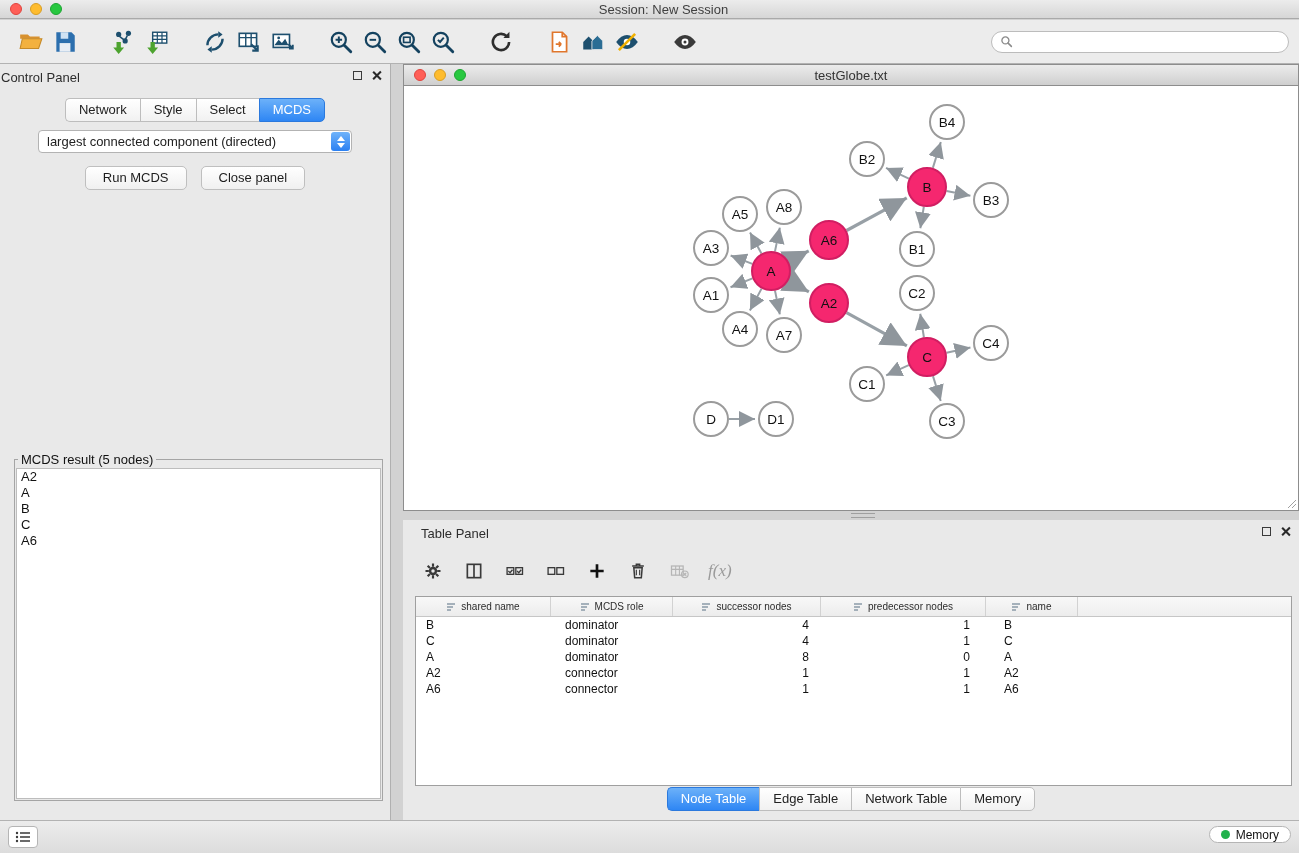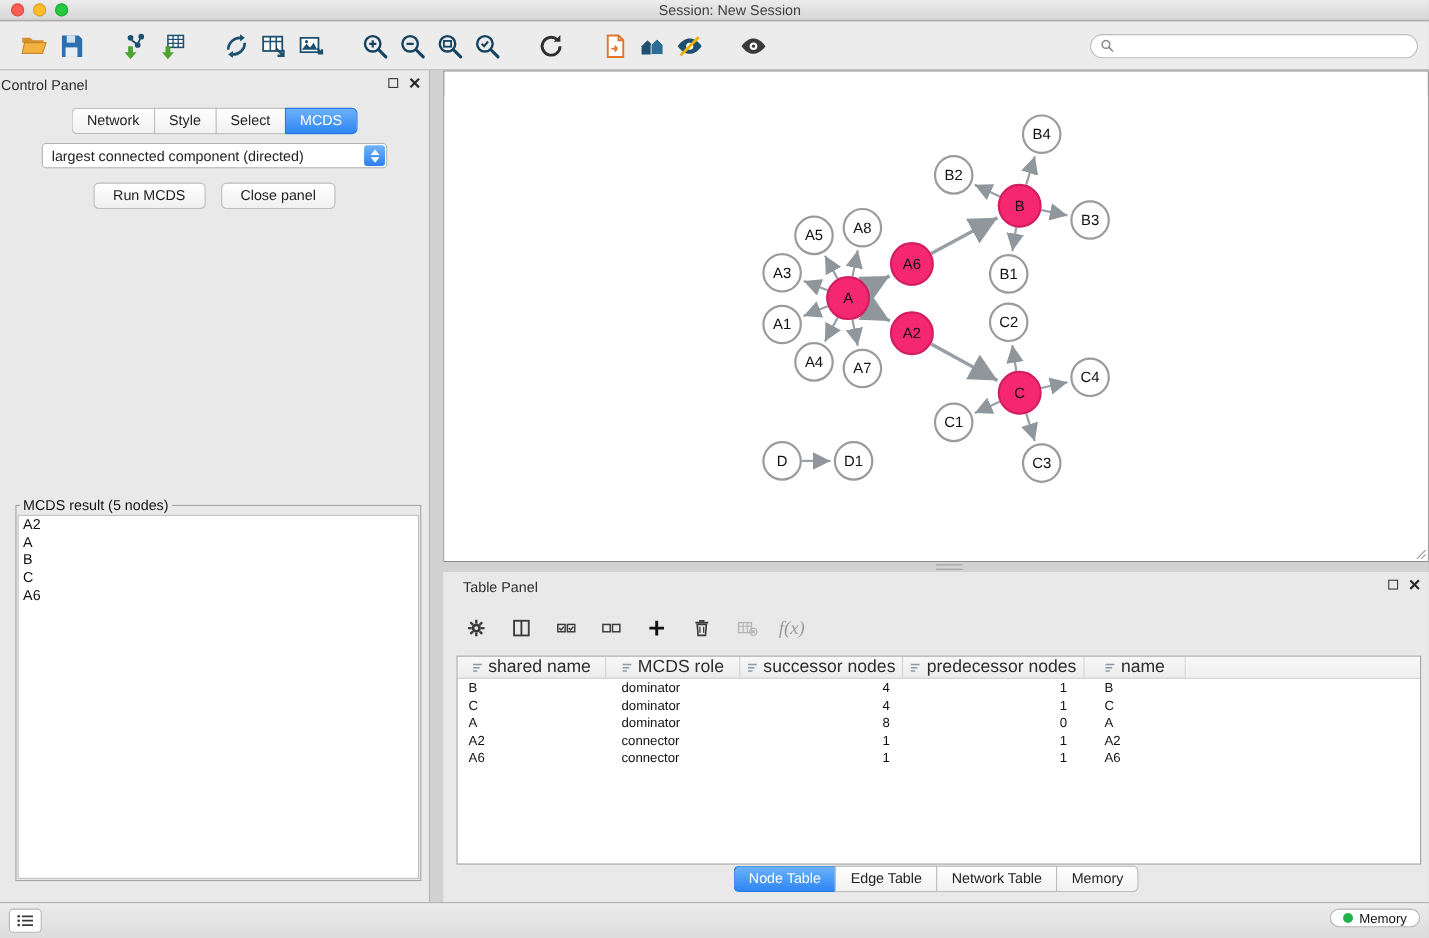--- a/index.html
+++ b/index.html
@@ -90,21 +90,21 @@
   .tp-toolbar { display:flex; align-items:center; gap:17px; padding-left:18px; margin-top:8px; height:34px; }
   .tpi { width:24px; height:24px; border:none; background:transparent; display:flex; align-items:center;
          justify-content:center; cursor:pointer; padding:0; }
   .tpi svg { width:20px; height:20px; }
   .fx { font-family:"Liberation Serif", serif; font-style:italic; font-size:17px; color:#9a9a9a;text-align:right; }
 
   .data-table { position:absolute; left:12px; right:7px; top:76px; height:190px; background:#fff;
                 border:1px solid #9f9f9f; overflow:hidden; }
   .thead { display:flex; height:20px; background:linear-gradient(#f8f8f8,#ececec);
            border-bottom:1px solid #c6c6c6; }
-  .hcell { display:flex; align-items:center; justify-content:center; gap:5px; font-size:16px;
+  .hcell { display:flex; align-items:center; justify-content:center; gap:5px; font-size:10px;
            color:#2c2c2c; border-right:1px solid #d2d2d2; cursor:pointer; }
   .hfill { flex:1; background:linear-gradient(#f8f8f8,#efefef); }
   .c0 { width:135px; } .c1 { width:122px; } .c2 { width:148px; } .c3 { width:165px; } .c4 { width:92px; }
   .trow { display:flex; height:16px; }
   .tcell { font-size:12px; line-height:16px; color:#111; }
   .tcell.c0 { padding-left:10px; } .tcell.c1 { padding-left:14px; }
   .tcell.c2 { text-align:right; padding-right:12px; } .tcell.c3 { text-align:right; padding-right:16px; }
   .tcell.c4 { padding-left:18px; }
 
   .tp-tabs { position:absolute; left:0; right:0; bottom:9px; display:flex; justify-content:center; }
@@ -295,20 +295,28 @@
           <div class="mcds-item">A2</div>
           <div class="mcds-item">A</div>
           <div class="mcds-item">B</div>
           <div class="mcds-item">C</div>
           <div class="mcds-item">A6</div>
         </div>
     </fieldset>
   </div>
 
   <div class="net-window">
+    <div class="net-titlebar">
+      <div class="traffic">
+        <span class="tl red"></span>
+        <span class="tl yellow"></span>
+        <span class="tl green"></span>
+      </div>
+      <div class="net-title">testGlobe.txt</div>
+    </div>
     <div class="net-canvas">
       <svg id="graph-svg" width="894" height="424" viewBox="0 0 894 424">
         <defs>
           <marker id="arrow" markerWidth="8" markerHeight="8" refX="8" refY="4" orient="auto">
             <path d="M0,0 L8,4 L0,8 z" fill="#8f969c"></path>
           </marker>
         </defs>
       <line x1="357.4445610618003" y1="166.43032195234252" x2="346.03321088510967" y2="145.44816195004034" stroke="#98a0a6" stroke-width="2" marker-end="url(#arrow)"></line>
           <line x1="370.9811984858021" y1="164.40025360835892" x2="375.8197415899078" y2="140.57973371122313" stroke="#98a0a6" stroke-width="2" marker-end="url(#arrow)"></line>
           <line x1="348.325077653959" y1="176.84127976735095" x2="326.60866846334307" y2="168.5166562442815" stroke="#98a0a6" stroke-width="2" marker-end="url(#arrow)"></line>

